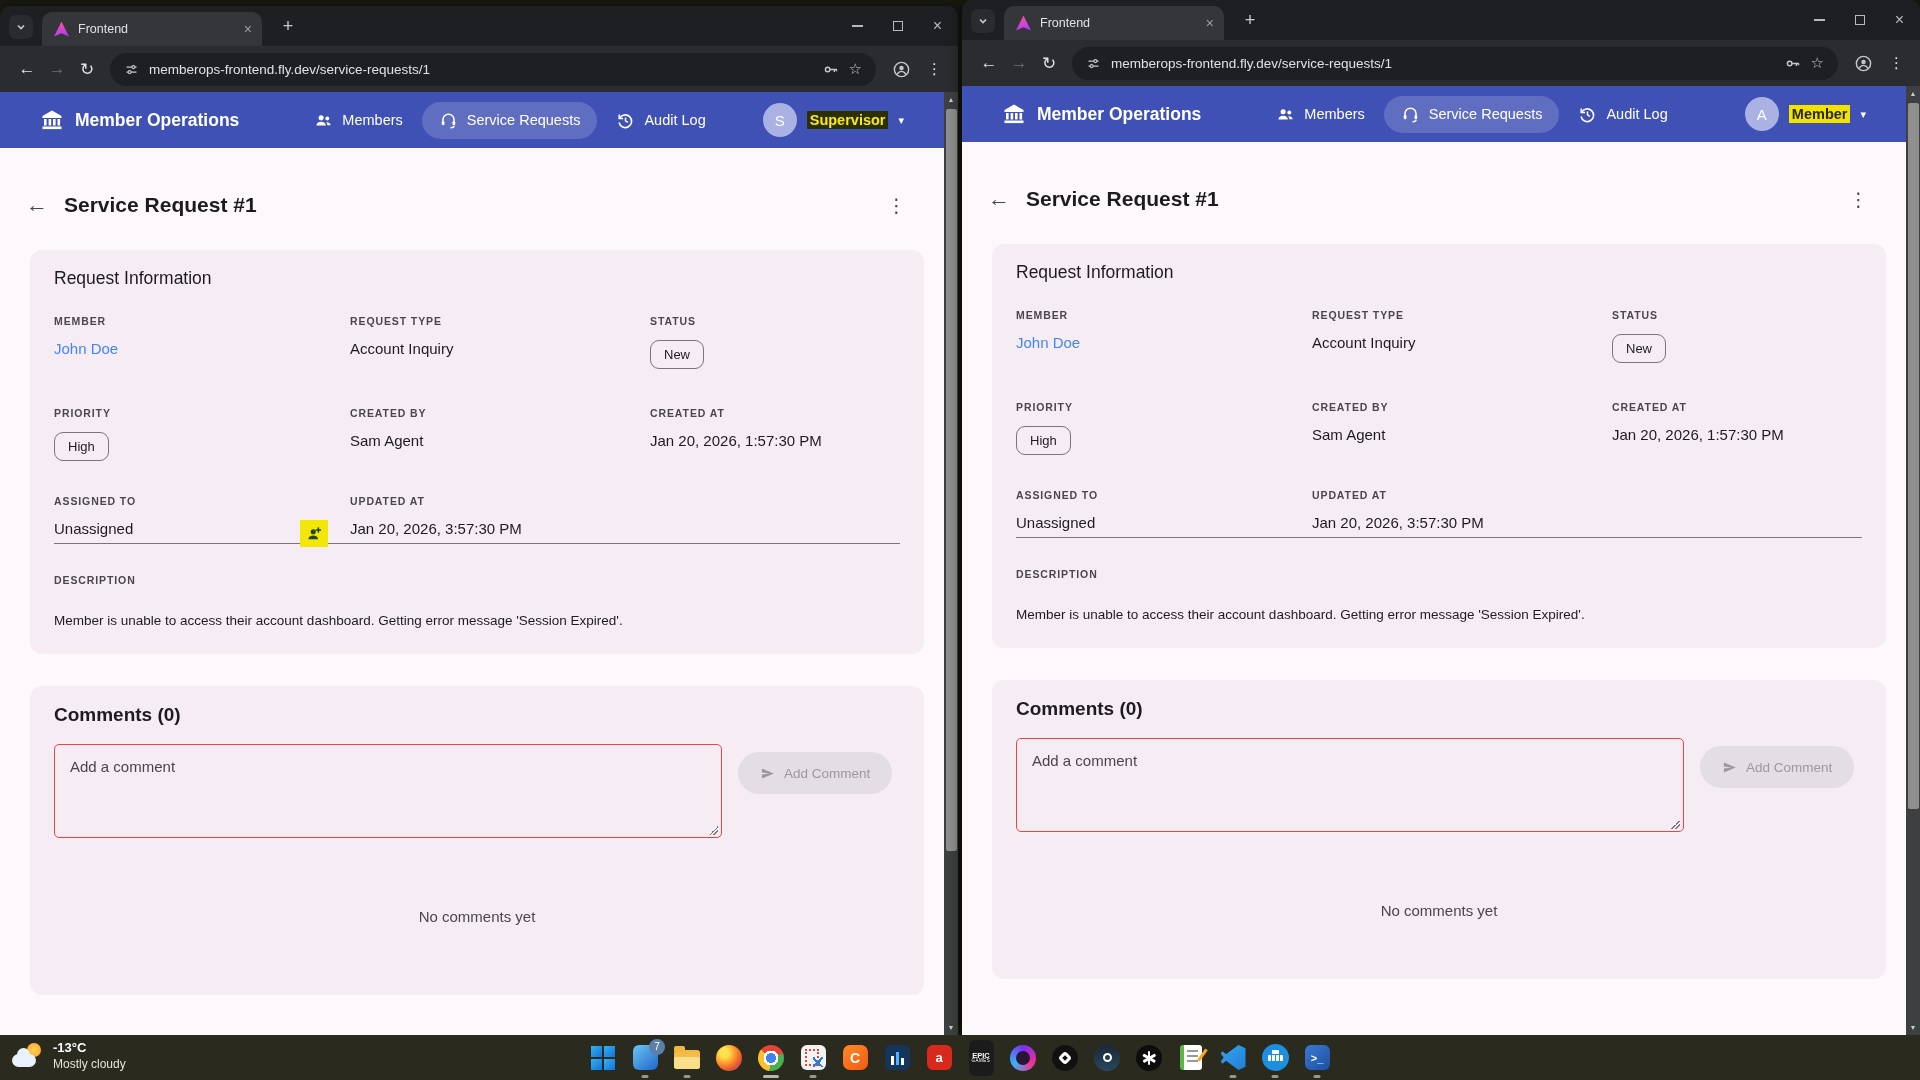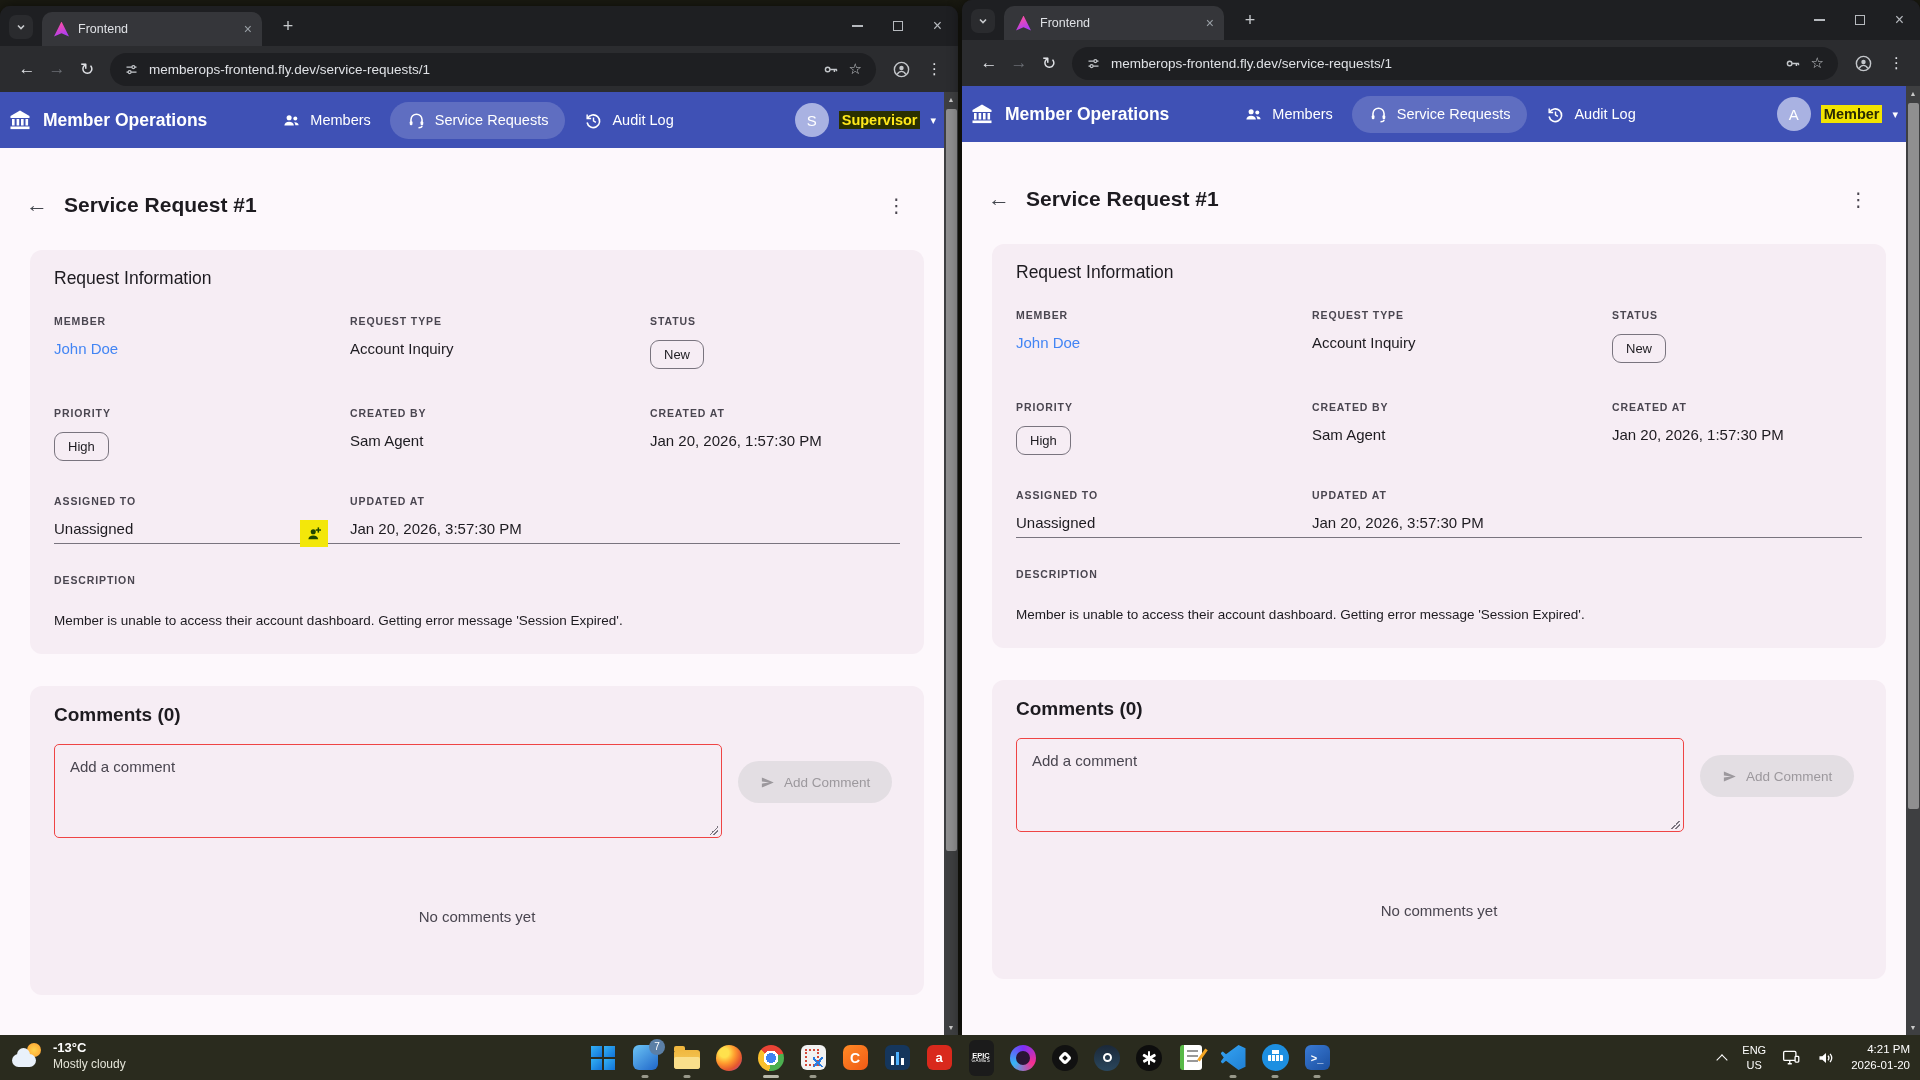--- a/index.html
+++ b/index.html
@@ -31,21 +31,21 @@
   .url{flex:1;color:#dfe1e5;font-size:13.5px;white-space:nowrap;overflow:hidden;}
   .ob-icon{display:flex;align-items:center;cursor:pointer;}
   .star{color:#c4c7cb;font-size:15px;cursor:pointer;}
   .tb-right{display:flex;align-items:center;gap:16px;padding:0 4px 0 8px;}
   .kebab{color:#dfe1e5;font-size:15px;letter-spacing:0;cursor:pointer;}
 
   
   .viewport{position:absolute;left:0;right:0;top:86px;bottom:0;background:#fdf8fc;}
   .content{position:absolute;left:0;top:0;bottom:0;right:14px;overflow:hidden;}
 
-  .navbar{height:56px;background:#3f51b5;display:flex;align-items:center;padding:0 8px;color:#fff;}
+  .navbar{height:56px;background:#3f51b5;display:flex;align-items:center;padding:0 40px;color:#fff;}
   .brand{display:flex;align-items:center;gap:11px;font-size:17.5px;font-weight:700;cursor:pointer;}
   .nav-items{display:flex;align-items:center;gap:2px;margin-left:58px;}
   .nav-item{display:flex;align-items:center;gap:9px;font-size:14.5px;font-weight:500;padding:9px 17px;border-radius:24px;cursor:pointer;}
   .nav-item.active{background:rgba(255,255,255,.17);}
   .user{margin-left:auto;display:flex;align-items:center;gap:10px;cursor:pointer;}
   .avatar{width:34px;height:34px;border-radius:50%;background:#a9b2e2;display:flex;align-items:center;justify-content:center;font-size:15px;color:#fff;}
   .user-name{font-size:14.5px;font-weight:700;padding:1px 3px;}
   .hl-yellow-text{color:#ffe81a;background:#2a3000;}
   .hl-yellow-bg{color:#2a2a00;background:#f2e400;}
   .caret{font-size:11px;color:#fff;}
@@ -74,21 +74,21 @@
   .window.left .card.comments{height:309px;}
   .window.right .card.comments{height:299px;}
   .comments-h{font-size:19px;font-weight:700;color:#1d1b20;margin-bottom:18px;}
   .comment-row{display:flex;align-items:flex-start;}
   .ta-wrap{position:relative;}
   textarea.comment{width:668px;height:94px;background:transparent;border:1px solid #ef4444;border-radius:5px;
     padding:13px 15px;font-family:"Liberation Sans","DejaVu Sans",sans-serif;font-size:15px;color:#1d1b20;resize:none;outline:none;}
   textarea.comment::placeholder{color:#49454f;}
   .ta-grip{position:absolute;right:4px;bottom:7px;width:9px;height:9px;
     background:linear-gradient(135deg,transparent 0 50%,#7a757f 50% 57%,transparent 57% 72%,#7a757f 72% 79%,transparent 79%);}
-  .add-btn{margin-left:16px;margin-top:17px;height:42px;padding:0 22px;border:none;border-radius:21px;background:#e3dee3;
+  .add-btn{margin-left:16px;margin-top:8px;height:42px;padding:0 22px;border:none;border-radius:21px;background:#e3dee3;
     color:#9c989d;font-size:13.5px;font-family:inherit;display:flex;align-items:center;gap:9px;cursor:pointer;}
   .empty{color:#49454f;font-size:15px;text-align:center;margin-top:66px;}
 
   
   .scrollbar{position:absolute;top:0;right:0;bottom:0;width:14px;background:#3e3f41;}
   .sb-arrow{position:absolute;left:0;width:14px;height:15px;color:#c9c9c9;font-size:7px;text-align:center;line-height:15px;cursor:pointer;}
   .sb-arrow.up{top:0;}
   .sb-arrow.down{bottom:0;}
   .sb-thumb{position:absolute;left:1.5px;width:11px;background:#8f8f90;border-radius:2px;cursor:pointer;}
   .window.left .sb-thumb{top:17px;height:742px;}
@@ -629,38 +629,14 @@
           <div class="ic-vsc"></div>
         </div>
       <div class="tb-icon run">
           <div class="ic-docker"></div>
         </div>
       <div class="tb-icon run">
           <div class="ic-ps">&gt;_</div>
         </div>
     </div>
 
-    <div class="tray">
-      <div class="tray-chevron"></div>
-      <div class="lang">
-        <div>ENG</div>
-        <div>US</div>
-      </div>
-      <span class="tray-ic">
-        <svg width="20" height="18" viewBox="0 0 24 22" fill="none" stroke="#fff" stroke-width="1.6">
-            <rect x="3" y="3" width="15" height="11" rx="1.5"></rect>
-            <path d="M8 18h5M10.5 14v4"></path>
-            <rect x="17" y="9" width="4.5" height="7" rx="1" fill="#2a2b1e"></rect>
-          </svg>
-      </span>
-      <span class="tray-ic">
-        <svg width="20" height="18" viewBox="0 0 24 22" fill="none" stroke="#fff" stroke-width="1.6">
-            <path d="M4 9v4h3.5L12 17V5L7.5 9H4z" fill="#fff" stroke="none"></path>
-            <path d="M14.5 8.2a4.5 4.5 0 0 1 0 5.6M17 6a8 8 0 0 1 0 10"></path>
-          </svg>
-      </span>
-      <div class="clock">
-        <div>4:21 PM</div>
-        <div>2026-01-20</div>
-      </div>
-    </div>
   </div>
 </div>
 
 </body></html>

